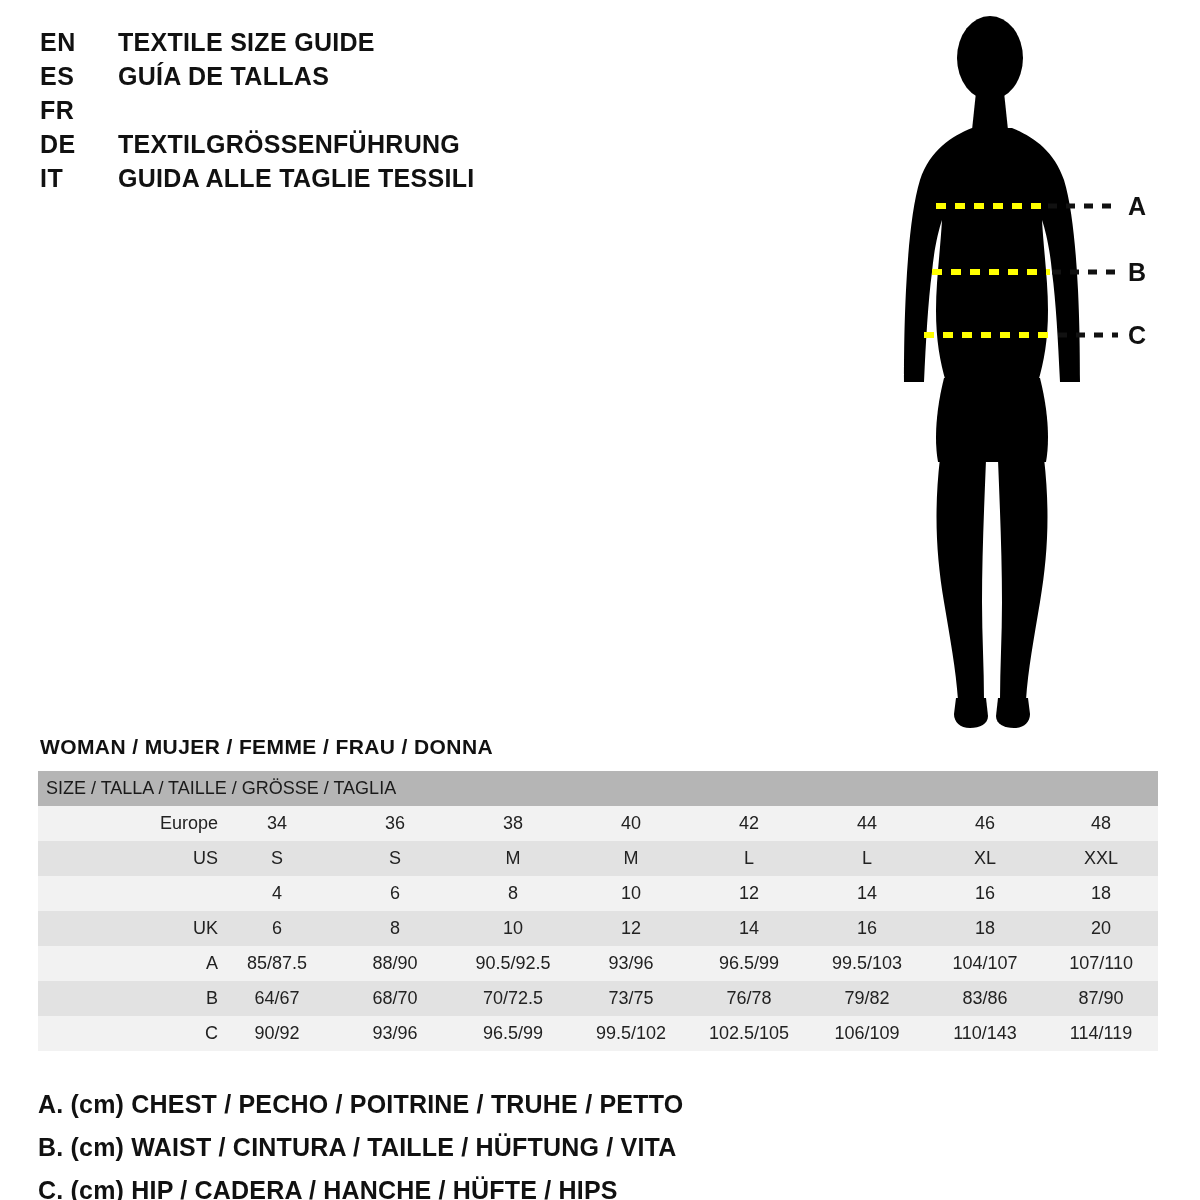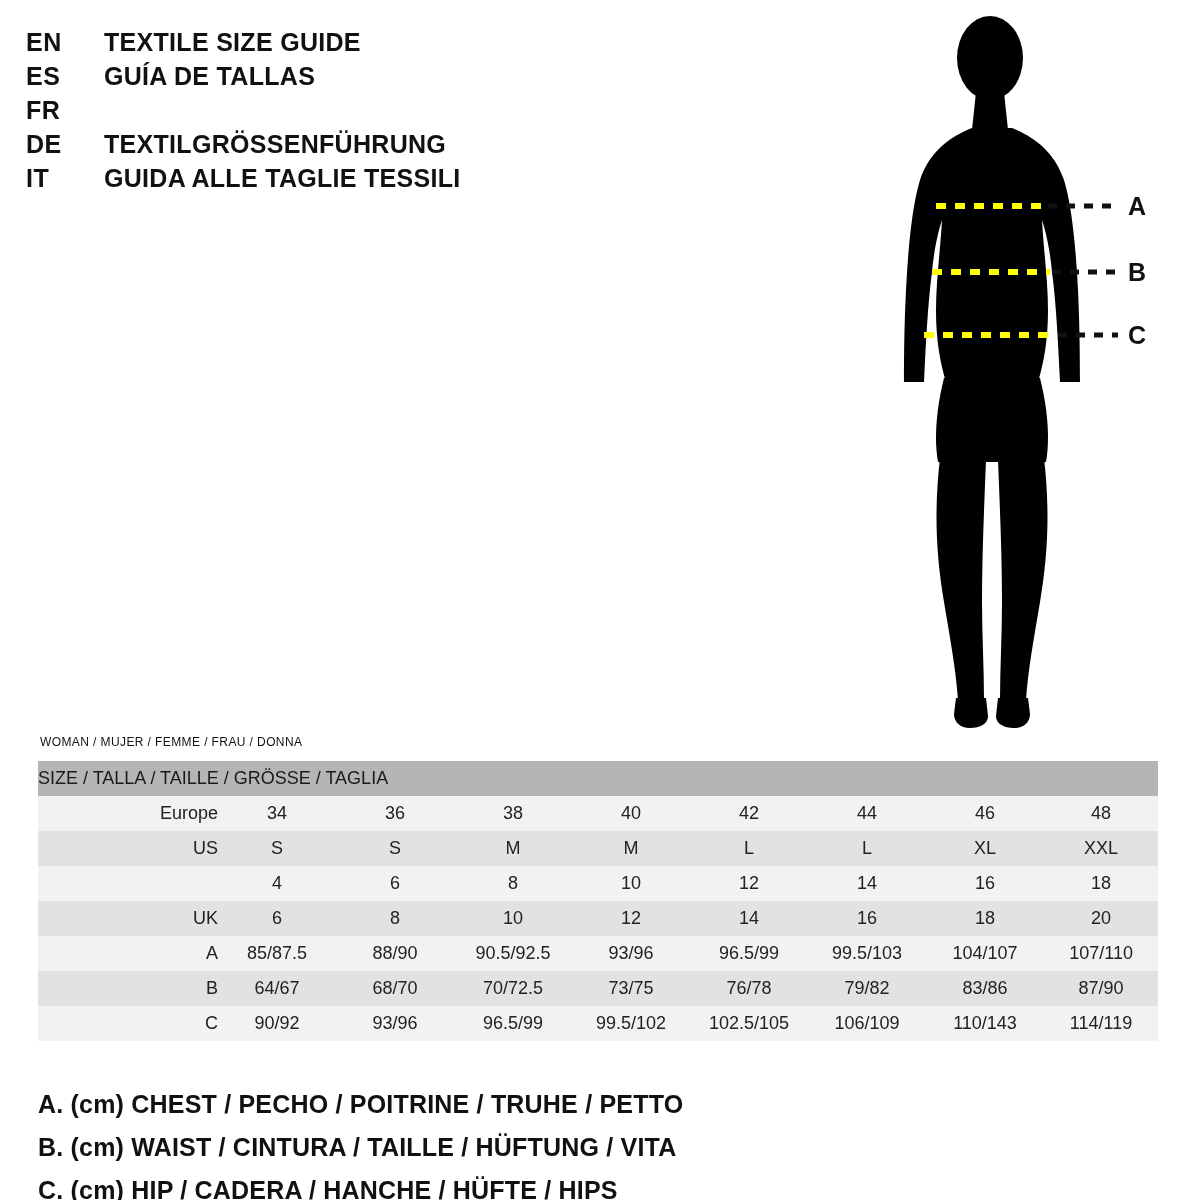--- a/index.html
+++ b/index.html
@@ -12,21 +12,21 @@
     background: #ffffff;
     font-family: "Liberation Sans", sans-serif;
     color: #1a1a1a;
     overflow: hidden;
     position: relative;
   }
 
   
   #lang-block {
     position: absolute;
-    left: 26px;
+    left: 40px;
     top: 28px;
     width: 620px;
   }
   .lang-row {
     display: flex;
     align-items: baseline;
     height: 34px;
   }
   .lang-code {
     width: 78px;
@@ -64,22 +64,22 @@
   }
 
   
   #table-section {
     position: absolute;
     left: 38px;
     top: 735px;
     width: 1120px;
   }
   #woman-heading {
-    font-size: 12px;
-    font-weight: normal;
+    font-size: 21px;
+    font-weight: bold;
     letter-spacing: 0.4px;
     color: #111111;
     margin: 0 0 12px 2px;
   }
   table.size-table {
     border-collapse: collapse;
     width: 1120px;
     table-layout: fixed;
   }
   table.size-table td,
@@ -91,20 +91,21 @@
     font-weight: normal;
     border: none;
   }
   table.size-table .rowhead {
     text-align: right;
     padding-left: 8px;
   }
   tr.header-row td {
     background: #b5b5b5;
     text-align: left;
+    padding-left: 8px;
     font-size: 18px;
     color: #1a1a1a;
   }
   tr.shade-dark td { background: #e2e2e2; }
   tr.shade-light td { background: #f2f2f2; }
 
   
   #footnotes {
     position: absolute;
     left: 38px;

